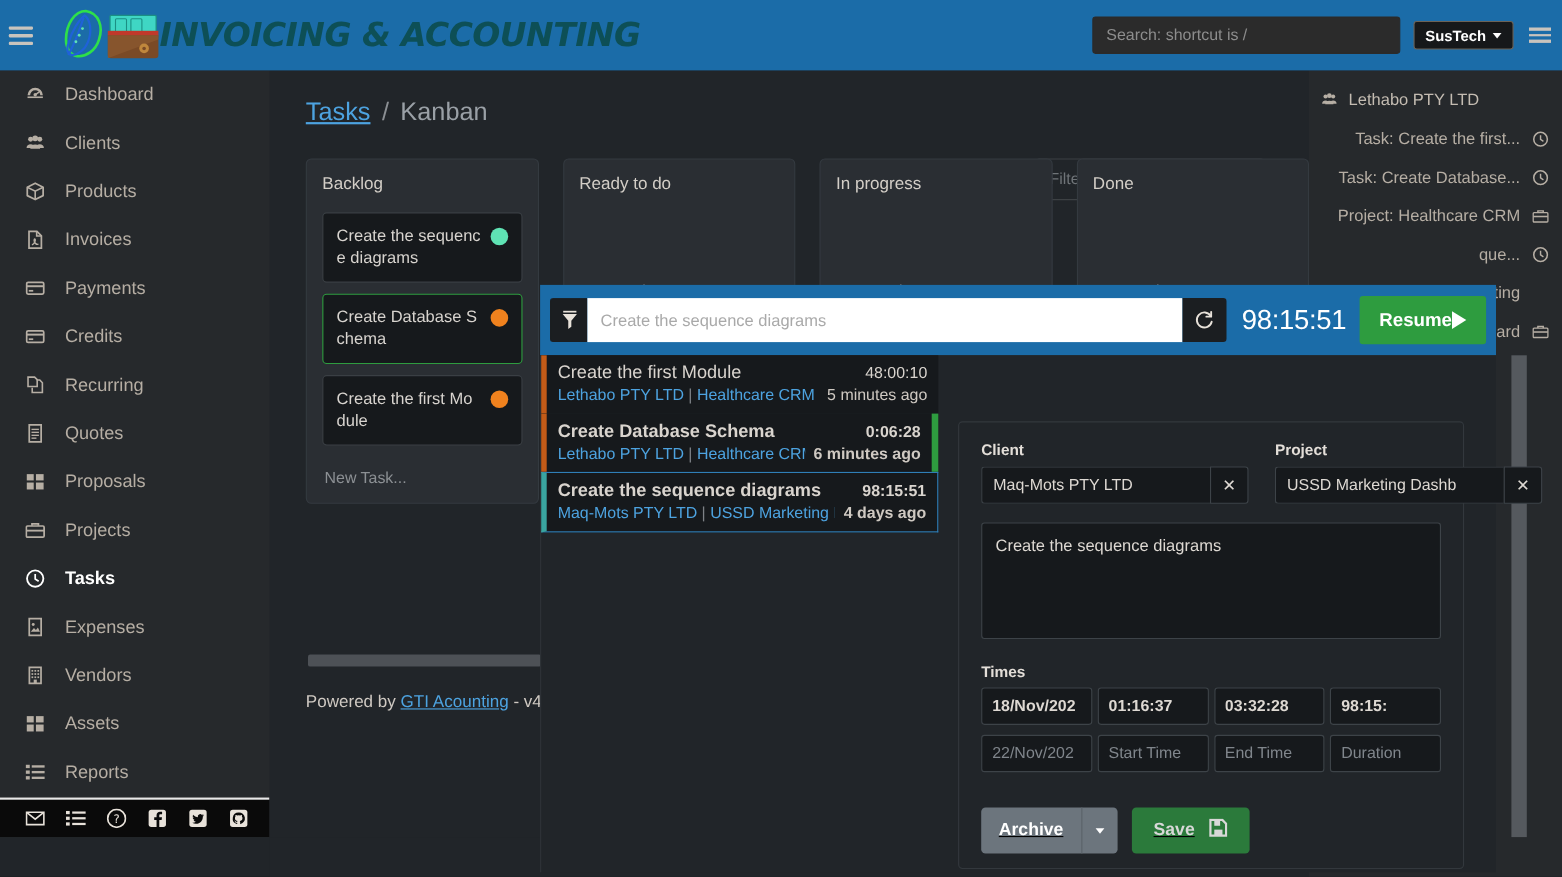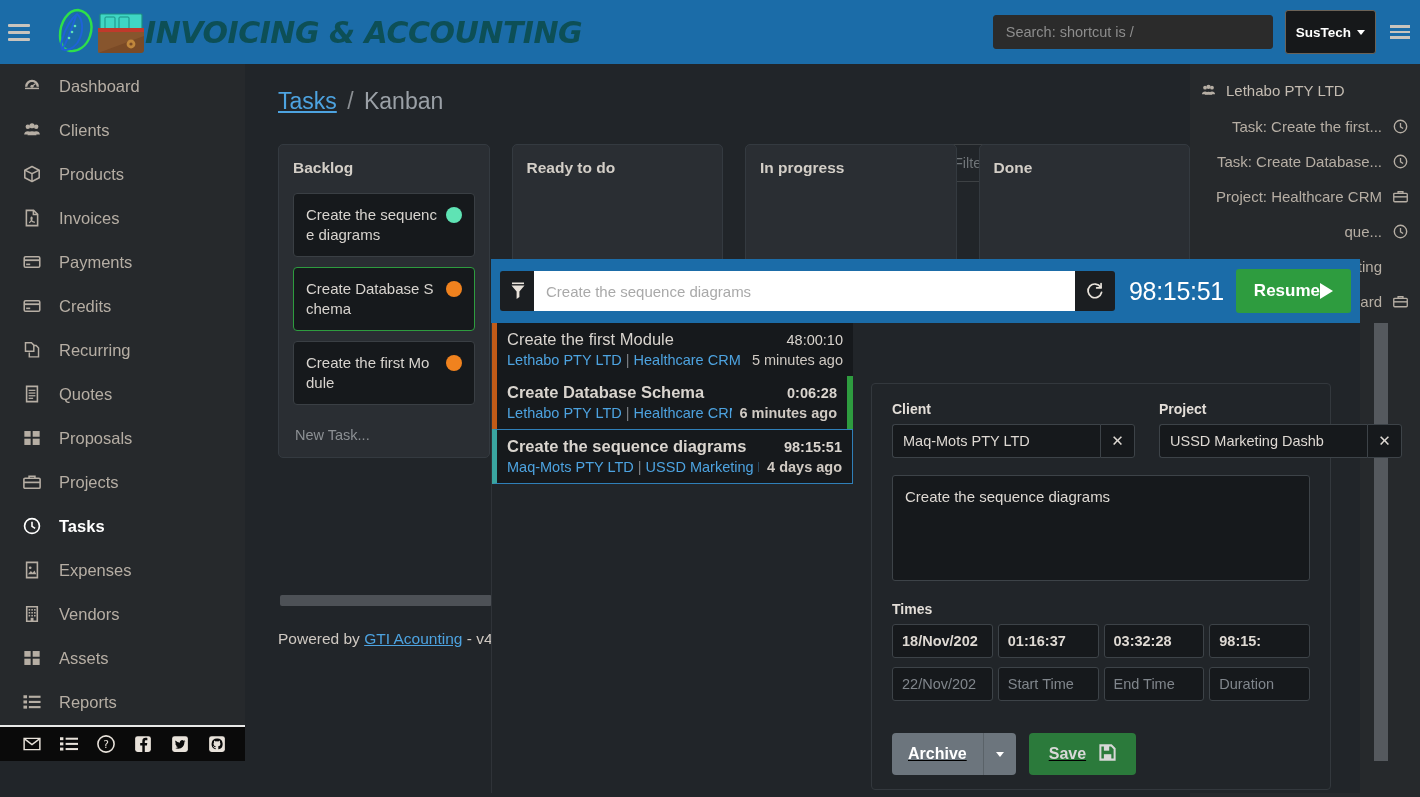--- a/index.html
+++ b/index.html
@@ -32,21 +32,21 @@
     margin-left: auto; display: flex; align-items: center; gap: 12px; padding-right: 10px;
   }
   .nav-search {
     width: 280px; height: 34px; background: #2b2b2b;
     border: 1px solid #2b2b2b; border-radius: 3px;
     color: #cfcfcf; font-size: 14.5px; padding: 0 12px;
     font-family: "Liberation Sans", sans-serif;
   }
   .nav-search::placeholder { color: #8d8d8d; }
   .nav-user {
-    height: 44px; background: #16181a; border: 1px solid #6b6257;
+    height: 26px; background: #16181a; border: 1px solid #6b6257;
     border-radius: 3px; color: #fff; font-size: 13.5px; font-weight: 700;
     padding: 0 10px; display: flex; align-items: center; gap: 6px; cursor: pointer;
   }
   .caret-dn {
     width: 0; height: 0; border-left: 4.5px solid transparent;
     border-right: 4.5px solid transparent; border-top: 5px solid #fff;
   }
   .nav-hamburger-right {
     width: 20px; display: flex; flex-direction: column; gap: 3px; cursor: pointer; margin-left: 2px;
   }
@@ -84,21 +84,21 @@
     color: #d4d4d4; font-size: 14.5px; padding: 0 12px;
     font-family: "Liberation Sans", sans-serif;
   }
   .filter-input::placeholder { color: #6f7478; }
 
   .board { position: absolute; left: 33px; top: 80px; width: 912px; height: 400px; display: flex; gap: 22px; }
   .col {
     width: 229px; background: #2a2e33; border: 1px solid #343a40;
     border-radius: 5px; padding: 14px 14px 10px 14px; align-self: flex-start;
   }
-  .col-title { color: #d3cec7; font-size: 15.5px; font-weight: 700; margin-bottom: 16px; }
+  .col-title { color: #d3cec7; font-size: 15.5px; font-weight: 400; margin-bottom: 16px; }
   .card {
     background: #16191c; border: 1px solid #3a3f44; border-radius: 4px;
     padding: 11px 12px; margin-bottom: 10px; display: flex; align-items: flex-start;
     gap: 8px; color: #d8d4cf; font-size: 15px; line-height: 1.33; cursor: pointer;
   }
   .card.sel { border-color: #2e9c3f; }
   .card .ctext { flex: 1; word-break: break-all; }
   .dot { width: 16px; height: 16px; border-radius: 50%; flex: none; margin-top: 2px; }
   .newtask { color: #8c9094; font-size: 14.5px; padding: 12px 2px 4px 2px; cursor: pointer; }
 

